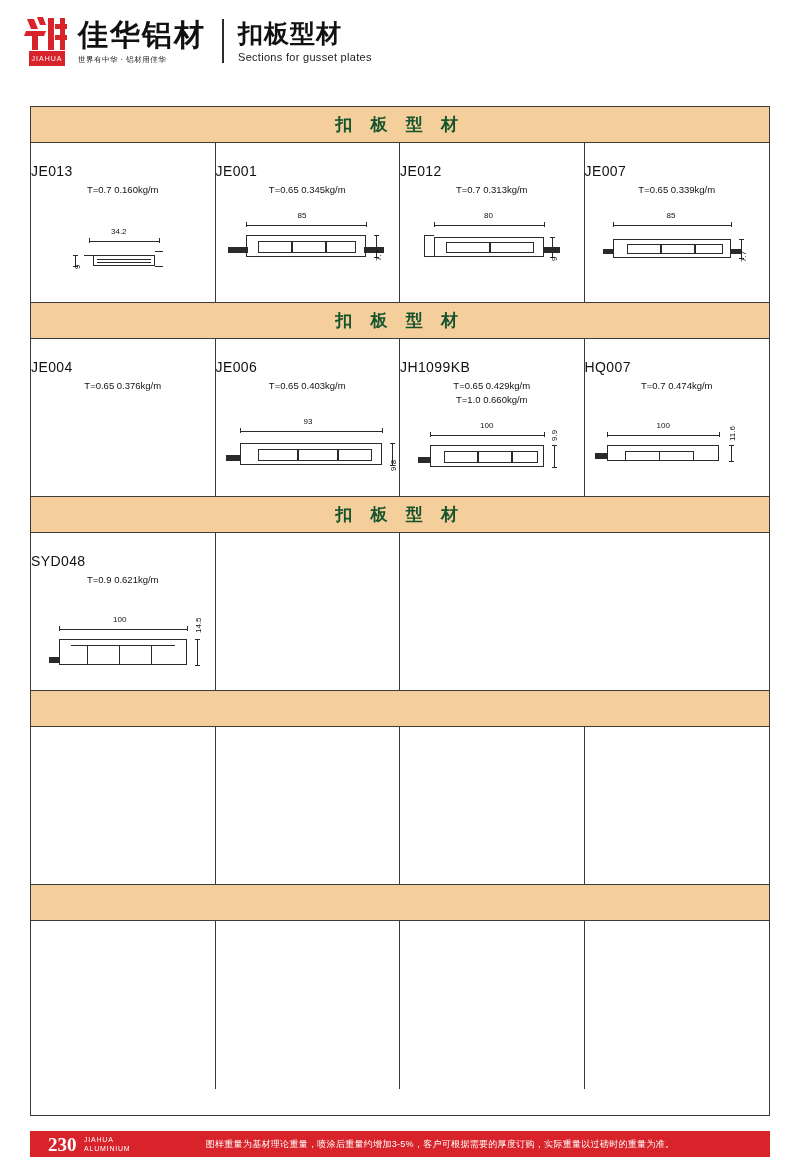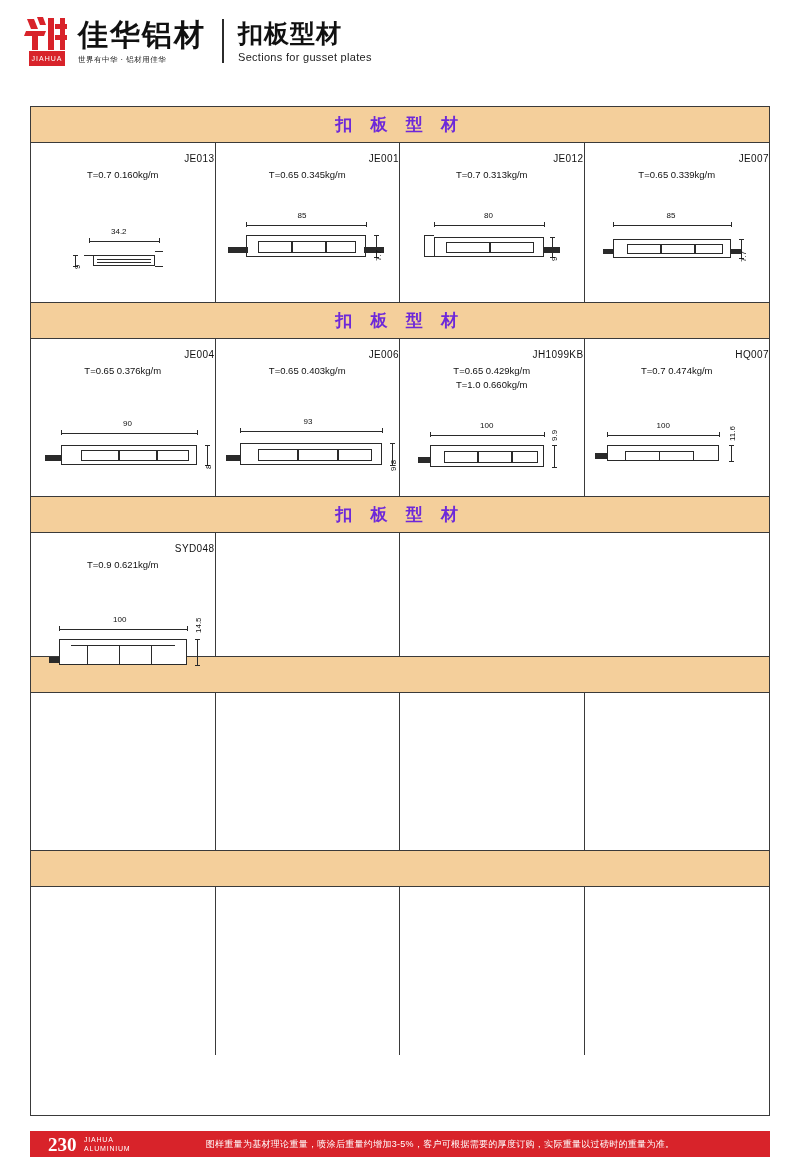--- a/index.html
+++ b/index.html
@@ -121,43 +121,44 @@
     display: flex;
     align-items: center;
     justify-content: center;
     box-sizing: border-box;
   }
   .band-title {
     font-family: "Liberation Serif", serif;
     font-weight: bold;
     font-size: 17px;
     letter-spacing: 7px;
-    color: #6d28d9;
+    color: #14532d;
   }
 
   .row {
     display: flex;
     border-bottom: 1px solid #3a3a3a;
     box-sizing: border-box;
   }
   .row:last-child { border-bottom: none; }
   .cell {
     width: 184.5px;
     border-right: 1px solid #3a3a3a;
     box-sizing: border-box;
     position: relative;
     padding-top: 10px;
   }
   .cell:last-child { border-right: none; }
   .cell-code {
-    text-align: right;
-    font-size: 10px;
+    text-align: left;
+    font-size: 14px;
     letter-spacing: 0.4px;
     color: #111;
     margin-bottom: 4px;
+    margin-top: 10px;
   }
   .cell-spec {
     text-align: center;
     font-size: 9.5px;
     color: #111;
     line-height: 14px;
   }
   .fig {
     position: absolute;
     left: 0;
@@ -393,35 +394,20 @@
 
   <div class="band">
     <span class="band-title">扣 板 型 材</span>
   </div>
 
   <div class="row" style="height:158px;">
 
     <div class="cell">
       <div class="cell-code">JE004</div>
       <div class="cell-spec">T=0.65   0.376kg/m</div>
-      <div class="fig" style="top:70px;height:86px;">
-        <div class="dim-line" style="left:30px; top:24px; width:136px;"></div>
-        <div class="tick" style="left:30px; top:21px;"></div>
-        <div class="tick" style="left:166px; top:21px;"></div>
-        <div class="dim-txt" style="left:92px; top:10px;">90</div>
-        <div class="prof" style="left:30px; top:36px; width:136px; height:20px;"></div>
-        <div class="prof" style="left:50px; top:41px; width:38px; height:11px;"></div>
-        <div class="prof" style="left:88px; top:41px; width:38px; height:11px;"></div>
-        <div class="prof" style="left:126px; top:41px; width:32px; height:11px;"></div>
-        <div class="seg" style="left:14px; top:46px; width:16px; height:6px;"></div>
-        <div class="dim-v" style="left:176px; top:36px; height:20px;"></div>
-        <div class="tick-h" style="left:174px; top:36px;"></div>
-        <div class="tick-h" style="left:174px; top:56px;"></div>
-        <div class="dim-txt vert" style="left:173px; top:60px;">8</div>
-      </div>
     </div>
 
     <div class="cell">
       <div class="cell-code">JE006</div>
       <div class="cell-spec">T=0.65   0.403kg/m</div>
       <div class="fig" style="top:70px;height:86px;">
         <div class="dim-line" style="left:24px; top:22px; width:142px;"></div>
         <div class="tick" style="left:24px; top:19px;"></div>
         <div class="tick" style="left:166px; top:19px;"></div>
         <div class="dim-txt" style="left:88px; top:8px;">93</div>
@@ -477,21 +463,21 @@
         <div class="tick-h" style="left:144px; top:60px;"></div>
         <div class="dim-txt vert" style="left:143px; top:40px;">11.6</div>
       </div>
     </div>
   </div>
 
   <div class="band">
     <span class="band-title">扣 板 型 材</span>
   </div>
 
-  <div class="row" style="height:124px;">
+  <div class="row" style="height:158px;">
 
     <div class="cell">
       <div class="cell-code">SYD048</div>
       <div class="cell-spec">T=0.9   0.621kg/m</div>
       <div class="fig" style="top:64px;height:92px;">
         <div class="dim-line" style="left:28px; top:32px; width:128px;"></div>
         <div class="tick" style="left:28px; top:29px;"></div>
         <div class="tick" style="left:156px; top:29px;"></div>
         <div class="dim-txt" style="left:82px; top:18px;">100</div>
         <div class="prof" style="left:28px; top:42px; width:128px; height:26px;"></div>

